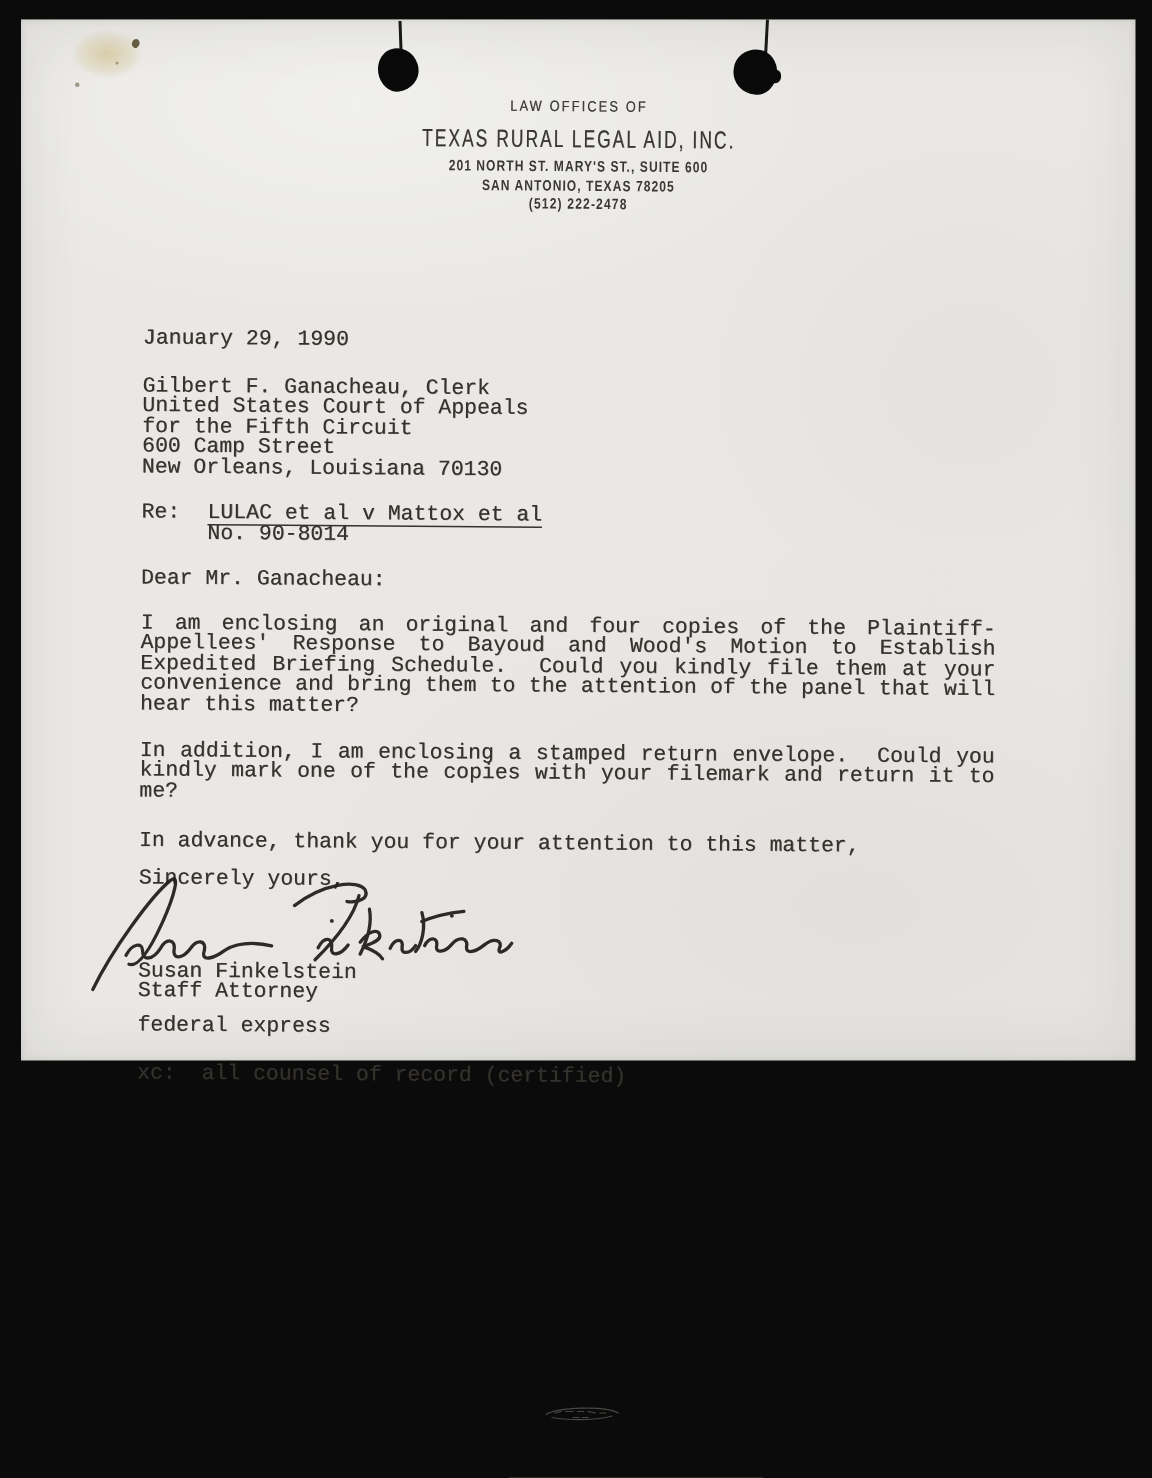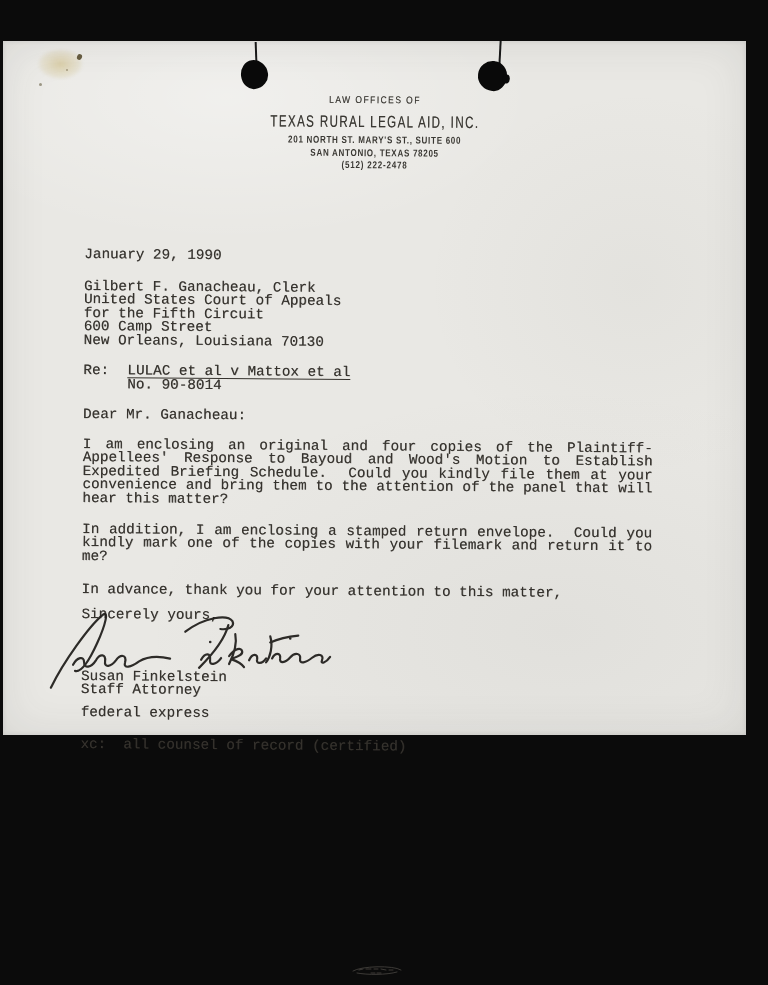--- a/index.html
+++ b/index.html
@@ -3,27 +3,26 @@
 <meta charset="utf-8">
 <style>
   * { margin:0; padding:0; box-sizing:border-box; }
   html,body { background:#000; }
   .scan {
     position:relative; width:768px; height:985px;
     background:#0b0b0b; overflow:hidden;
     font-family:"Liberation Sans", sans-serif;
   }
   .paper {
-    position:absolute; left:3px; top:13px; width:743px; height:694px;
+    position:absolute; left:14px; top:13px; width:743px; height:694px;
     background-color:#e9e8e4;
     background-image:
       radial-gradient(ellipse 60% 30% at 30% 8%, rgba(255,255,255,.35), transparent 70%),
       radial-gradient(ellipse 80% 50% at 75% 85%, rgba(120,120,115,.07), transparent 70%),
       radial-gradient(ellipse 40% 40% at 85% 35%, rgba(120,120,110,.05), transparent 70%);
-    margin-top: 28px;
   }
   .paper::after {
     content:""; position:absolute; inset:0; pointer-events:none;
     box-shadow: inset 0 0 45px rgba(60,60,55,.10), inset 0 0 5px rgba(0,0,0,.10);
   }
   
   .stain {
     position:absolute; left:34px; top:4px; width:52px; height:38px;
     background: radial-gradient(ellipse 60% 55% at 45% 50%, rgba(205,185,120,.55), rgba(205,185,120,.18) 60%, transparent 75%);
     filter: blur(1px);

